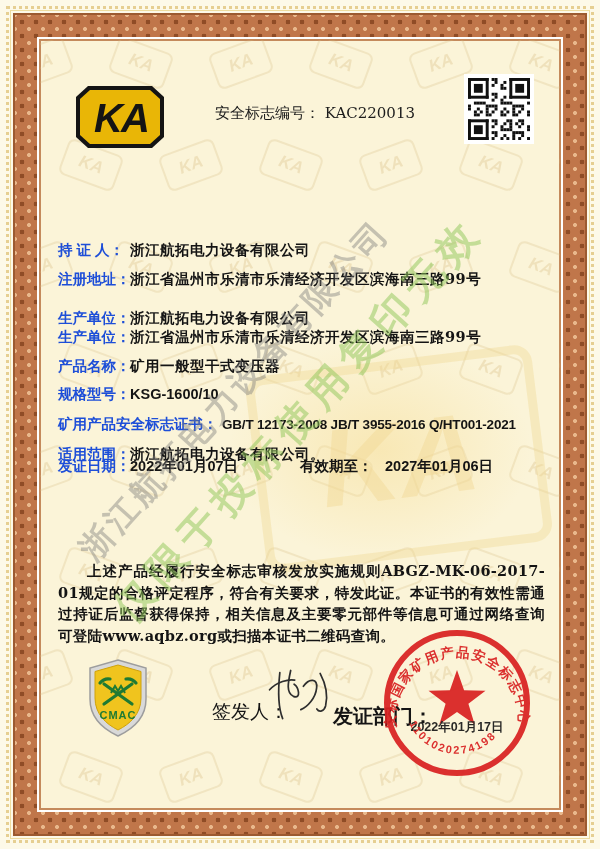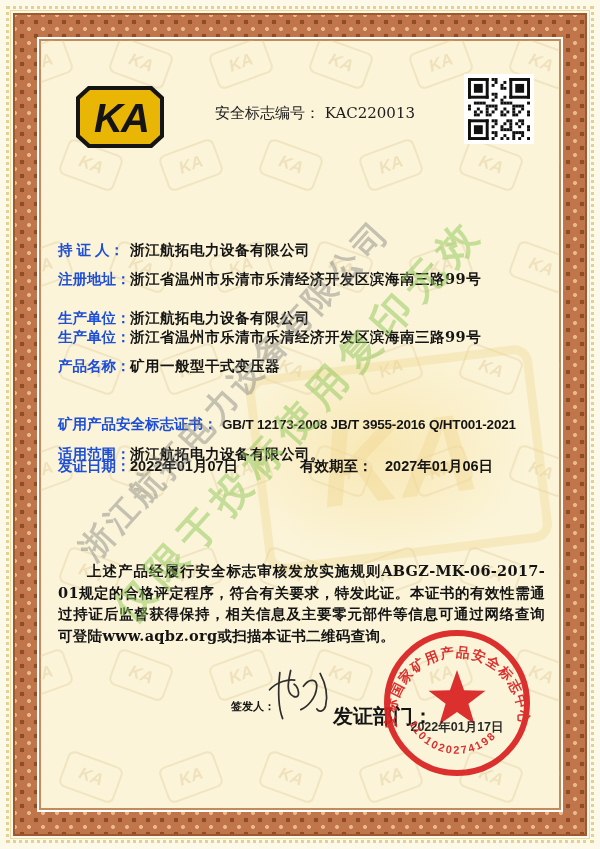--- a/index.html
+++ b/index.html
@@ -56,21 +56,21 @@
              letter-spacing:.3px;color:#141414;}
   
   .wm{position:absolute;white-space:nowrap;pointer-events:none;font-weight:bold;z-index:4;
       font-family:"DejaVu Serif","Liberation Serif",serif;text-align:center;}
   .wm-company{left:-55px;top:368px;width:580px;font-size:33px;letter-spacing:4px;
               color:rgba(122,122,122,.42);transform:rotate(-48deg);}
   .wm-notice{left:8px;top:392px;width:580px;font-size:40px;letter-spacing:8px;
              color:rgba(146,200,92,.52);transform:rotate(-48deg);}
   
   .cmac{position:absolute;left:87px;top:659px;z-index:5;}
-  .sign-label{position:absolute;left:231px;top:699px;font-weight:bold;font-size:11px;z-index:5;}
+  .sign-label{position:absolute;left:212px;top:699px;font-weight:normal;font-size:19px;z-index:5;}
   .signature{position:absolute;left:262px;top:662px;z-index:5;}
   .dept-label{position:absolute;left:333px;top:703px;font-weight:bold;font-size:20px;z-index:5;}
   .seal{position:absolute;left:382px;top:628px;z-index:6;opacity:.93;}
 </style>
 </head>
 <body>
 
 <div class="cert">
 
   <div class="lace"></div>
@@ -280,40 +280,58 @@
     <span class="val f-kai">浙江航拓电力设备有限公司</span>
   </div>
   <div class="row r4">
     <span class="lab">生产单位：</span>
     <span class="val f-kai">浙江省温州市乐清市乐清经济开发区滨海南三路99号</span>
   </div>
   <div class="row r5">
     <span class="lab">产品名称：</span>
     <span class="val f-kai">矿用一般型干式变压器</span>
   </div>
+  <div class="row r6">
+    <span class="lab">规格型号：</span>
+    <span class="val f-num">KSG-1600/10</span>
+  </div>
   <div class="row r7">
     <span class="lab wide">矿用产品安全标志证书：</span>
     <span class="val f-num tight">GB/T 12173-2008 JB/T 3955-2016 Q/HT001-2021</span>
   </div>
   <div class="row r8">
     <span class="lab">适用范围：</span>
     <span class="val f-kai">浙江航拓电力设备有限公司。</span>
   </div>
   <div class="row r9">
     <span class="lab">发证日期：</span>
     <span class="val f-num v1">2022年01月07日</span>
     <span class="lab2">有效期至：</span>
     <span class="val f-num">2027年01月06日</span>
   </div>
 
   <div class="statement">上述产品经履行安全标志审核发放实施规则ABGZ-MK-06-2017-01规定的合格评定程序，符合有关要求，特发此证。本证书的有效性需通过持证后监督获得保持，相关信息及主要零元部件等信息可通过网络查询可登陆www.aqbz.org或扫描本证书二维码查询。</div>
 
   <div class="wm wm-company">浙江航拓电力设备有限公司</div>
   <div class="wm wm-notice">仅限于投标使用复印无效</div>
 
+  <div class="cmac">
+    <svg width="62" height="78" viewBox="0 0 62 78">
+      <path d="M31,1 L59,9 V40 C59,59 46,70 31,77 C16,70 3,59 3,40 V9 Z" fill="#d9d9d9" stroke="#9d9d9d" stroke-width="1.5"></path>
+      <path d="M31,6 L54,12.5 V39 C54,55 43,65 31,71 C19,65 8,55 8,39 V12.5 Z" fill="#f0c41e" stroke="#cfa20c" stroke-width="1"></path>
+      <g stroke="#1f7a33" stroke-width="3.2" stroke-linecap="round" fill="none">
+        <path d="M17,25 L45,45"></path>
+        <path d="M45,25 L17,45"></path>
+        <path d="M13,24 Q17,19 23,20"></path>
+        <path d="M39,20 Q45,19 49,24"></path>
+      </g>
+      <path d="M24,34 L28,27 L31,32 L34,27 L38,34" stroke="#1f7a33" stroke-width="2" fill="none"></path>
+      <text x="31" y="60" text-anchor="middle" font-size="11" font-weight="bold" font-family="Liberation Sans, sans-serif" fill="#1f7a33" letter-spacing="1">CMAC</text>
+    </svg>
+  </div>
 
   <div class="sign-label">签发人：</div>
 
   <div class="signature" aria-label="朱凤山">
     <svg width="88" height="60" viewBox="0 0 88 60">
       <g stroke="#2e2e2e" stroke-width="1.7" fill="none" stroke-linecap="round" transform="rotate(-6 44 30)">
         <path d="M20,8 C17,22 14,40 18,54"></path>
         <path d="M8,24 C16,17 28,15 34,17"></path>
         <path d="M31,7 C27,19 24,29 31,33 C39,37 37,24 33,21"></path>
         <path d="M42,24 C49,16 57,18 55,27 C53,37 44,45 37,47"></path>

